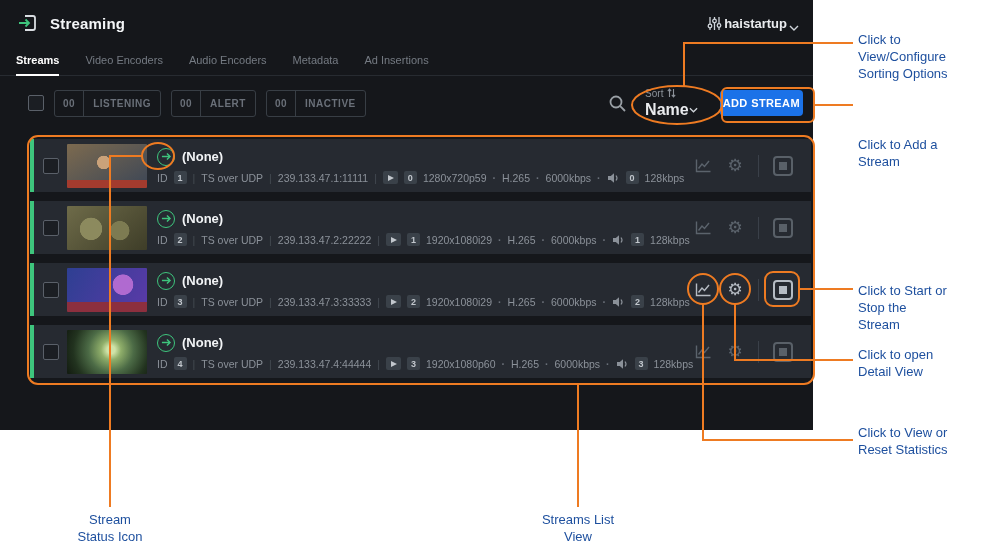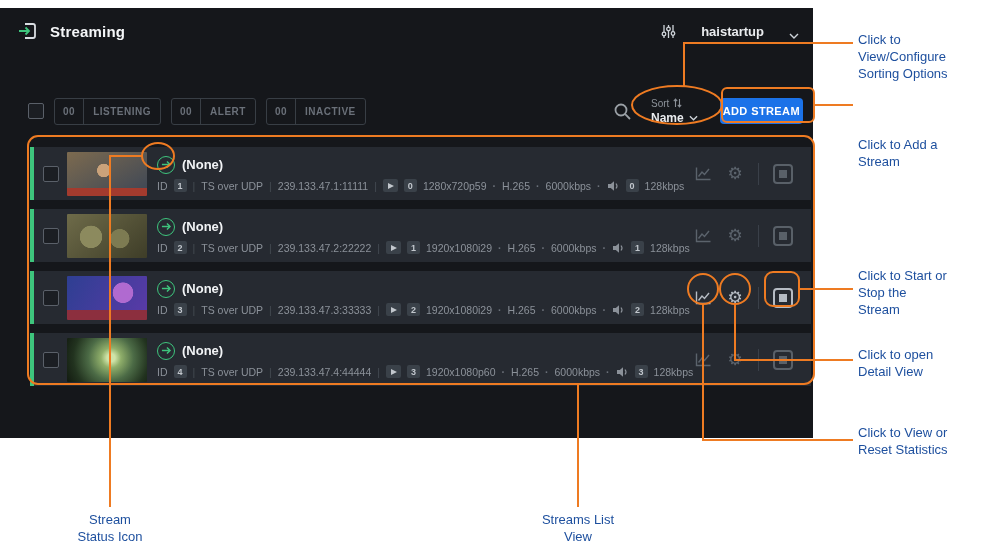--- a/index.html
+++ b/index.html
@@ -3,27 +3,27 @@
 <meta charset="utf-8">
 <style>
   html,body{margin:0;padding:0;}
   body{
     width:999px;height:547px;position:relative;overflow:hidden;
     background:#ffffff;
     font-family:"Liberation Sans", sans-serif;
   }
 
   
-  .app{position:absolute;left:0;top:8px;width:813px;height:430px;background:#15171b;color:#fff;}
+  .app{position:absolute;left:0;top:0;width:813px;height:430px;background:#15171b;color:#fff;}
 
   
   .header{position:absolute;top:0;left:0;right:0;height:46px;display:flex;align-items:center;padding:0 14px 0 16px;box-sizing:border-box;}
   .logo{width:24px;height:24px;display:flex;align-items:center;justify-content:center;}
   .app-title{margin-left:10px;font-size:15px;font-weight:bold;letter-spacing:.2px;color:#f4f6f8;}
-  .account{margin-left:auto;display:flex;align-items:flex-end;gap:25px;cursor:pointer;}
+  .account{margin-left:auto;display:flex;align-items:flex-end;gap:2px;cursor:pointer;}
   .account-name{font-size:13px;font-weight:bold;color:#e9ebee;}
 
   
   .tabs{position:absolute;top:46px;left:0;right:0;height:30px;display:flex;align-items:flex-end;gap:26px;padding:0 16px;box-sizing:border-box;border-bottom:1px solid #272b31;}
   .tab{font-size:11px;color:#757b83;padding-bottom:9px;cursor:pointer;white-space:nowrap;}
   .tab.active{color:#ffffff;font-weight:bold;border-bottom:2px solid #ffffff;margin-bottom:-1px;padding-bottom:8px;}
 
   
   .filterbar{position:absolute;top:84px;left:0;right:0;height:38px;display:flex;align-items:center;padding:0 5px 0 28px;box-sizing:border-box;gap:10px;}
   .cb{width:14px;height:14px;border:1px solid #5a6069;border-radius:2px;background:#1b1e23;display:inline-block;flex:none;cursor:pointer;}
@@ -33,21 +33,21 @@
   .fbadge .lbl{padding:0 9px;}
   .fbadge.green{border:1px solid #2c5c45;color:#3ec57d;background:rgba(62,197,125,.07);}
   .fbadge.green .bdiv{background:#2c5c45;}
   .fbadge.dim{border:1px solid #383e45;color:#6a7079;background:transparent;}
   .fbadge.dim .bdiv{background:#383e45;}
   .fb-first{margin-left:10px;}
   .spacer{flex:1;}
   .search-btn{width:20px;height:20px;display:flex;align-items:center;justify-content:center;cursor:pointer;}
   .sort{display:flex;flex-direction:column;gap:2px;margin:0 12px 0 8px;cursor:pointer;}
   .sort-top{display:flex;align-items:center;gap:4px;font-size:10px;color:#8c929a;}
-  .sort-bottom{display:flex;align-items:center;gap:5px;font-size:12px;font-weight:bold;color:#e9ebee;}
+  .sort-bottom{display:flex;align-items:center;font-size:16px;font-weight:bold;color:#e9ebee;}
   .add-btn{height:26px;padding:0 3px;background:#1b72e8;border:none;border-radius:4px;color:#fff;font-size:11px;font-weight:bold;letter-spacing:.4px;cursor:pointer;margin-right:5px;font-family:inherit;}
 
   
   .list{position:absolute;top:139px;left:30px;width:781px;display:flex;flex-direction:column;gap:9px;}
   .row{position:relative;height:53px;background:#262a31;display:flex;align-items:center;}
   .strip{position:absolute;left:0;top:0;width:4px;height:100%;background:#3ec57d;}
   .row .cb{margin-left:13px;}
   .thumb{width:80px;height:44px;margin-left:8px;flex:none;border-radius:1px;}
   .t1{background:
       radial-gradient(circle at 46% 42%, #caa27a 0 13%, rgba(0,0,0,0) 14%),
@@ -111,20 +111,27 @@
         <line x1="12" y1="1" x2="12" y2="14"></line>
           <circle cx="12" cy="9.5" r="1.8" fill="#15171b"></circle>
       </svg>
       <span class="account-name">haistartup</span>
       <svg width="10" height="6" viewBox="0 0 10 6" fill="none" stroke="#cfd4da" stroke-width="1.4">
         <polyline points="1,1 5,5 9,1"></polyline>
       </svg>
     </span>
   </div>
 
+  <div class="tabs">
+    <span class="tab active">Streams</span>
+    <span class="tab">Video Encoders</span>
+    <span class="tab">Audio Encoders</span>
+    <span class="tab">Metadata</span>
+    <span class="tab">Ad Insertions</span>
+  </div>
 
   <div class="filterbar">
     <span class="cb"></span>
     <span class="fbadge dim">
       <span class="cnt">00</span>
       <span class="bdiv"></span>
       <span class="lbl">LISTENING</span>
     </span>
     <span class="fbadge dim">
       <span class="cnt">00</span>
@@ -416,21 +423,21 @@
   <path d="M735 304 L735 360 L853 360"></path>
   <rect x="765" y="272" width="34" height="34" rx="8"></rect>
   <path d="M799 289 L853 289"></path>
 </svg>
 
 <div class="callout" style="left:858px;top:31px;width:125px;">Click to
 View/Configure
 Sorting Options</div>
 <div class="callout" style="left:858px;top:96px;width:120px;margin-top:40px;">Click to Add a
 Stream</div>
-<div class="callout" style="left:858px;top:267px;width:125px;">Click to Start or
+<div class="callout" style="left:858px;top:282px;width:125px;">Click to Start or
 Stop the
 Stream</div>
 <div class="callout" style="left:858px;top:346px;width:120px;">Click to open
 Detail View</div>
 <div class="callout" style="left:858px;top:424px;width:125px;">Click to View or
 Reset Statistics</div>
 <div class="callout center" style="left:55px;top:511px;width:110px;">Stream
 Status Icon</div>
 <div class="callout center" style="left:523px;top:511px;width:110px;">Streams List
 View</div>

